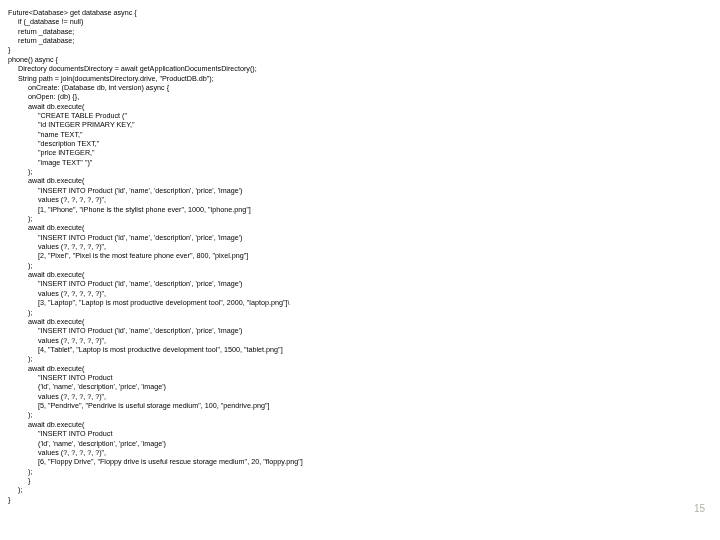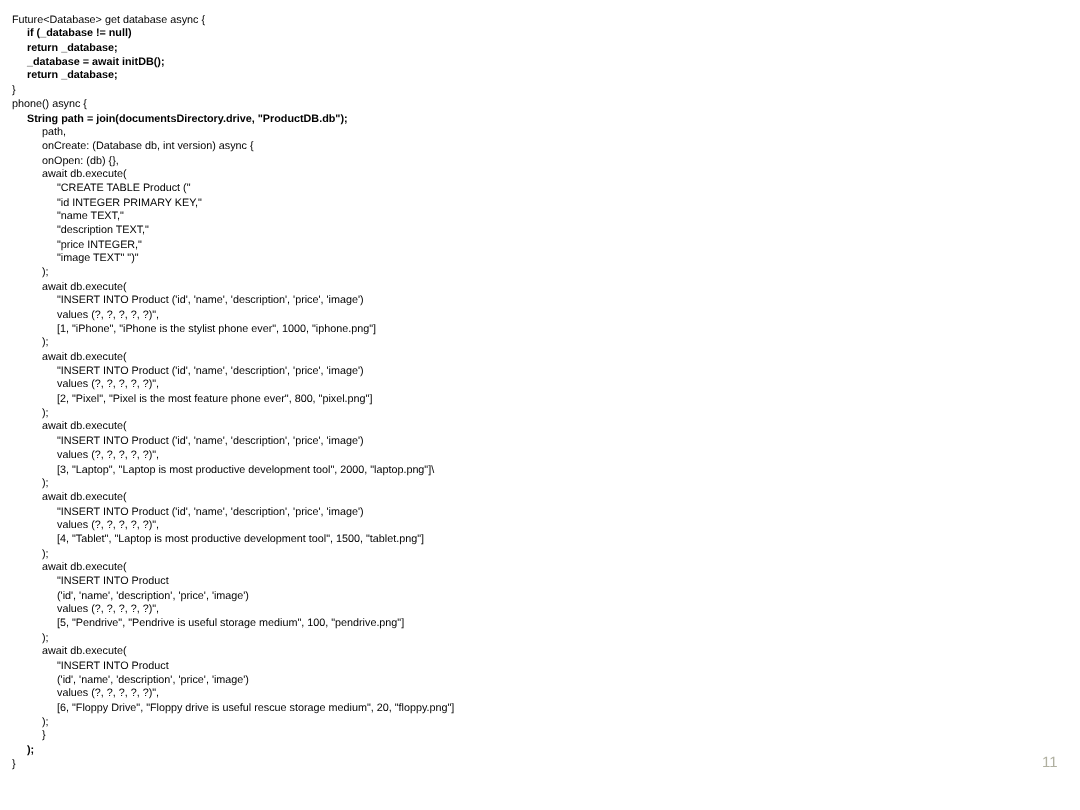--- a/index.html
+++ b/index.html
@@ -8,44 +8,43 @@
     font-family: Arial, sans-serif;
     font-size: 7.2px;
     line-height: 1.3;
     color: #000;
     background: #fff;
     width: 720px;
     box-sizing: border-box;
     position: relative;
     height: 540px;
   }
-  .indent1 { margin-left: 10px; font-weight: bold; }
+  .indent1 { margin-left: 10px; }
   .indent2 { margin-left: 20px; }
   .indent3 { margin-left: 30px; }
   .page-num {
     position: absolute;
     right: 15px;
     bottom: 25px;
     font-size: 10px;
     color: #b0b0a0;
   }
 </style>
 </head>
 <body>
 
 <div id="code-container">
     <div class="indent0">Future&lt;Database&gt; get database async {</div>
     <div class="indent1">if (_database != null)</div>
     <div class="indent1">return _database;</div>
-    <div class="indent1">_database = await initDB();</div>
     <div class="indent1">return _database;</div>
     <div class="indent0">}</div>
     <div class="indent0">phone() async {</div>
+    <div class="indent1">Directory documentsDirectory = await getApplicationDocumentsDirectory();</div>
     <div class="indent1">String path = join(documentsDirectory.drive, "ProductDB.db");</div>
-    <div class="indent2">path,</div>
     <div class="indent2">onCreate: (Database db, int version) async {</div>
     <div class="indent2">onOpen: (db) {},</div>
     <div class="indent2">await db.execute(</div>
     <div class="indent3">"CREATE TABLE Product ("</div>
     <div class="indent3">"id INTEGER PRIMARY KEY,"</div>
     <div class="indent3">"name TEXT,"</div>
     <div class="indent3">"description TEXT,"</div>
     <div class="indent3">"price INTEGER,"</div>
     <div class="indent3">"image TEXT" ")"</div>
     <div class="indent2">);</div>
@@ -78,13 +77,13 @@
     <div class="indent2">await db.execute(</div>
     <div class="indent3">"INSERT INTO Product</div>
     <div class="indent3">('id', 'name', 'description', 'price', 'image')</div>
     <div class="indent3">values (?, ?, ?, ?, ?)",</div>
     <div class="indent3">[6, "Floppy Drive", "Floppy drive is useful rescue storage medium", 20, "floppy.png"]</div>
     <div class="indent2">);</div>
     <div class="indent2">}</div>
     <div class="indent1">);</div>
     <div class="indent0">}</div>
   </div>
-<div class="page-num">11</div>
+<div class="page-num">15</div>
 
 </body></html>

